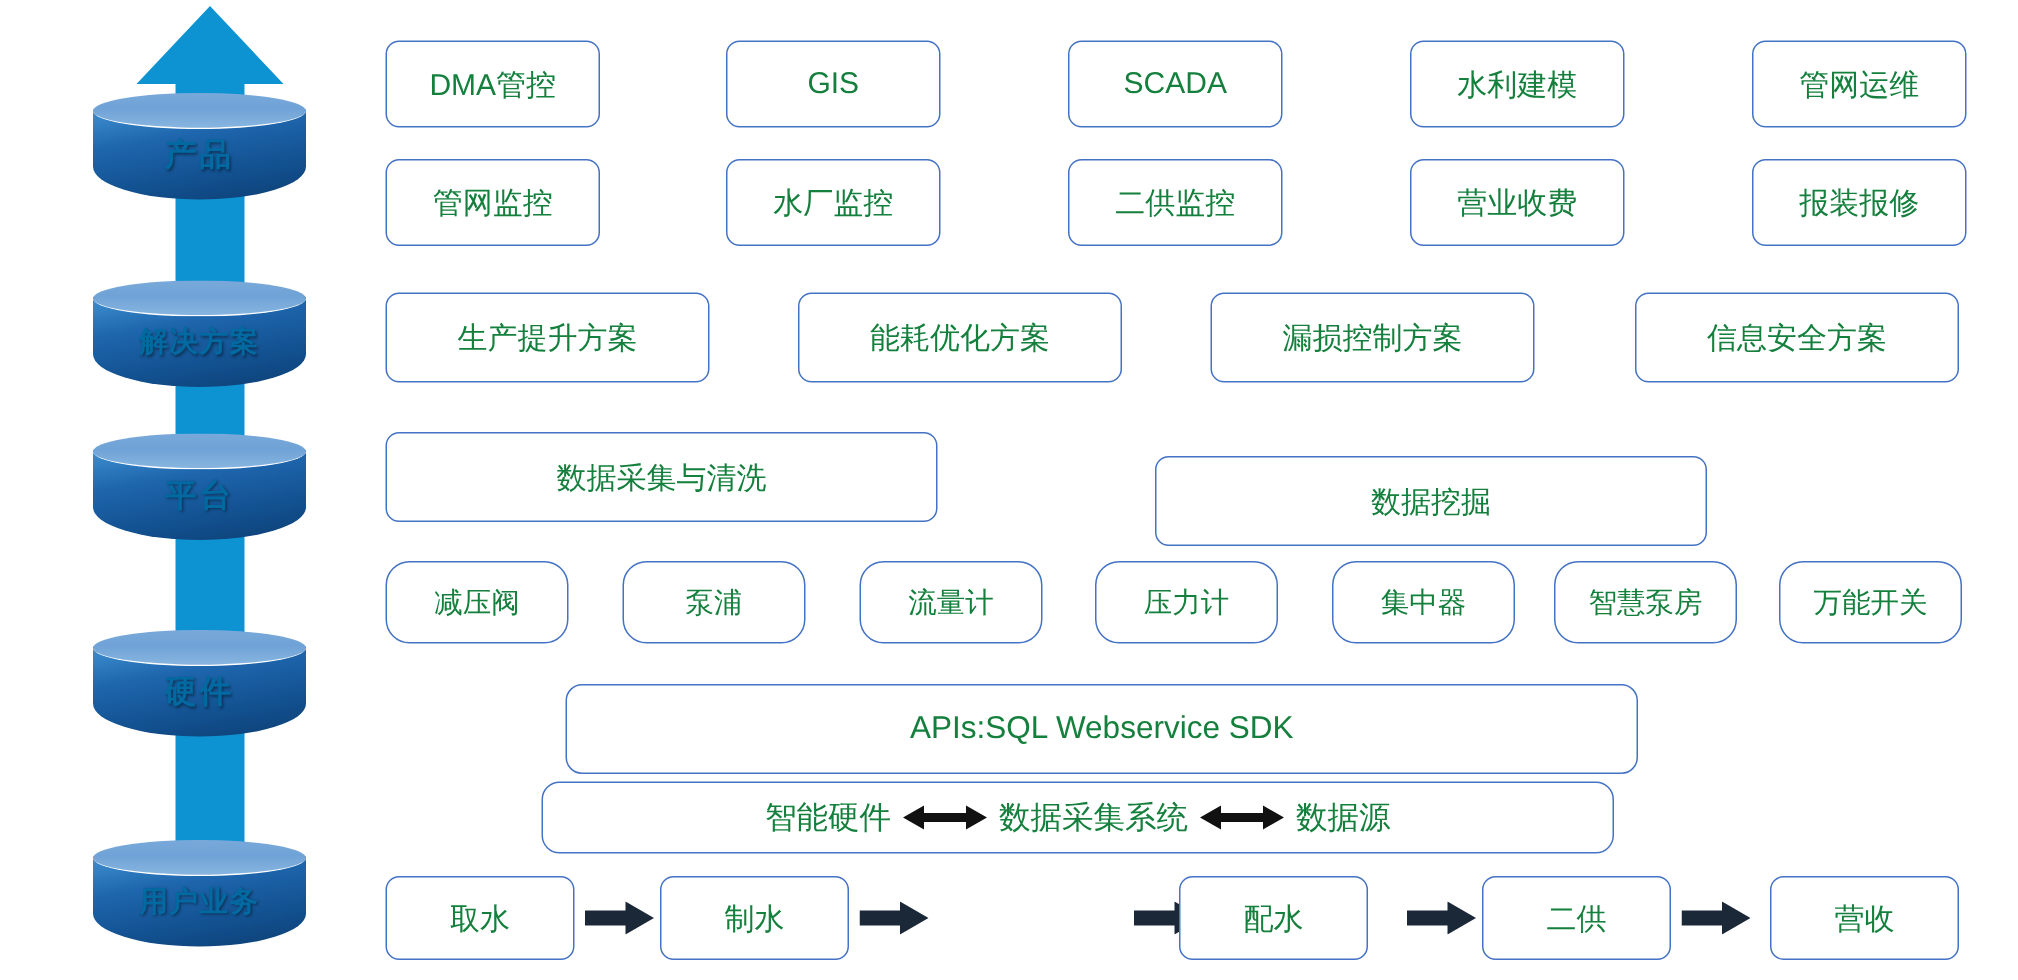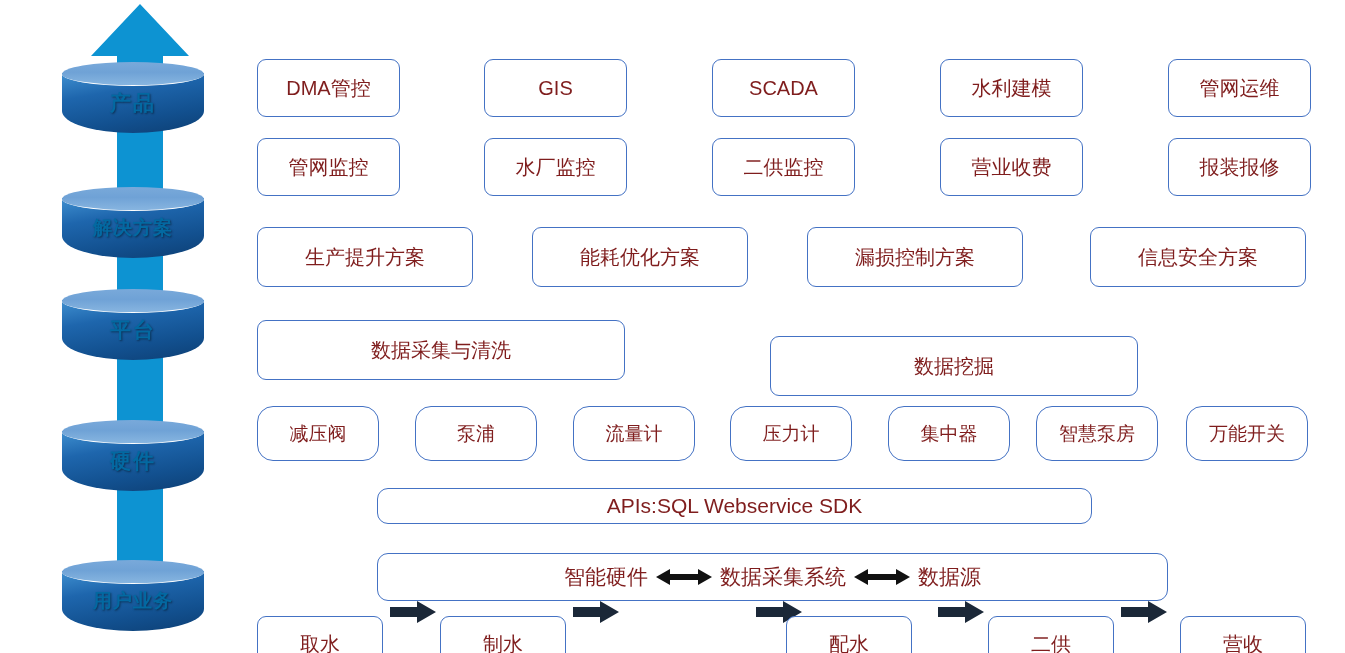--- a/index.html
+++ b/index.html
@@ -73,24 +73,23 @@
   
   .box {
     position: absolute;
     box-sizing: border-box;
     border: 1.6px solid #4472c4;
     border-radius: 9px;
     background: #ffffff;
     display: flex;
     align-items: center;
     justify-content: center;
-    color: #7f1d1d;
+    color: #15803d;
     font-size: 20px;
     white-space: nowrap;
-    margin-top: 32px;
   }
   .box.small  { font-size: 19px; border-radius: 16px; }
   .box.wide   { font-size: 20px; }
   .box.bar    { font-size: 21px; border-radius: 11px; }
 
   
   .flowarrow {
     position: absolute;
     width: 46px;
     height: 22px;
@@ -170,23 +169,23 @@
   <div class="box wide" style="left:770px; top:304px; width:368px; height:60px;">数据挖掘</div>
 
   <div class="box small" style="left:257px; top:374px; width:122px; height:55px;">减压阀</div>
   <div class="box small" style="left:415px; top:374px; width:122px; height:55px;">泵浦</div>
   <div class="box small" style="left:573px; top:374px; width:122px; height:55px;">流量计</div>
   <div class="box small" style="left:730px; top:374px; width:122px; height:55px;">压力计</div>
   <div class="box small" style="left:888px; top:374px; width:122px; height:55px;">集中器</div>
   <div class="box small" style="left:1036px; top:374px; width:122px; height:55px;">智慧泵房</div>
   <div class="box small" style="left:1186px; top:374px; width:122px; height:55px;">万能开关</div>
 
-  <div class="box bar" style="left:377px; top:456px; width:715px; height:36px;">APIs:SQL Webservice SDK</div>
-
-  <div class="box bar" style="left:377px; top:521px; width:791px; height:48px;">
+  <div class="box bar" style="left:377px; top:456px; width:715px; height:60px;">APIs:SQL Webservice SDK</div>
+
+  <div class="box bar" style="left:361px; top:521px; width:715px; height:48px;border-radius:12px;">
     <span class="bar-inner">
       <span>智能硬件</span>
       <svg class="dbl-arrow" width="56" height="18" viewBox="0 0 56 18" xmlns="http://www.w3.org/2000/svg">
         <path d="M0 9 L14 1 L14 6 L42 6 L42 1 L56 9 L42 17 L42 12 L14 12 L14 17 Z" fill="#111111"></path>
       </svg>
       <span>数据采集系统</span>
       <svg class="dbl-arrow" width="56" height="18" viewBox="0 0 56 18" xmlns="http://www.w3.org/2000/svg">
         <path d="M0 9 L14 1 L14 6 L42 6 L42 1 L56 9 L42 17 L42 12 L14 12 L14 17 Z" fill="#111111"></path>
       </svg>
       <span>数据源</span>

